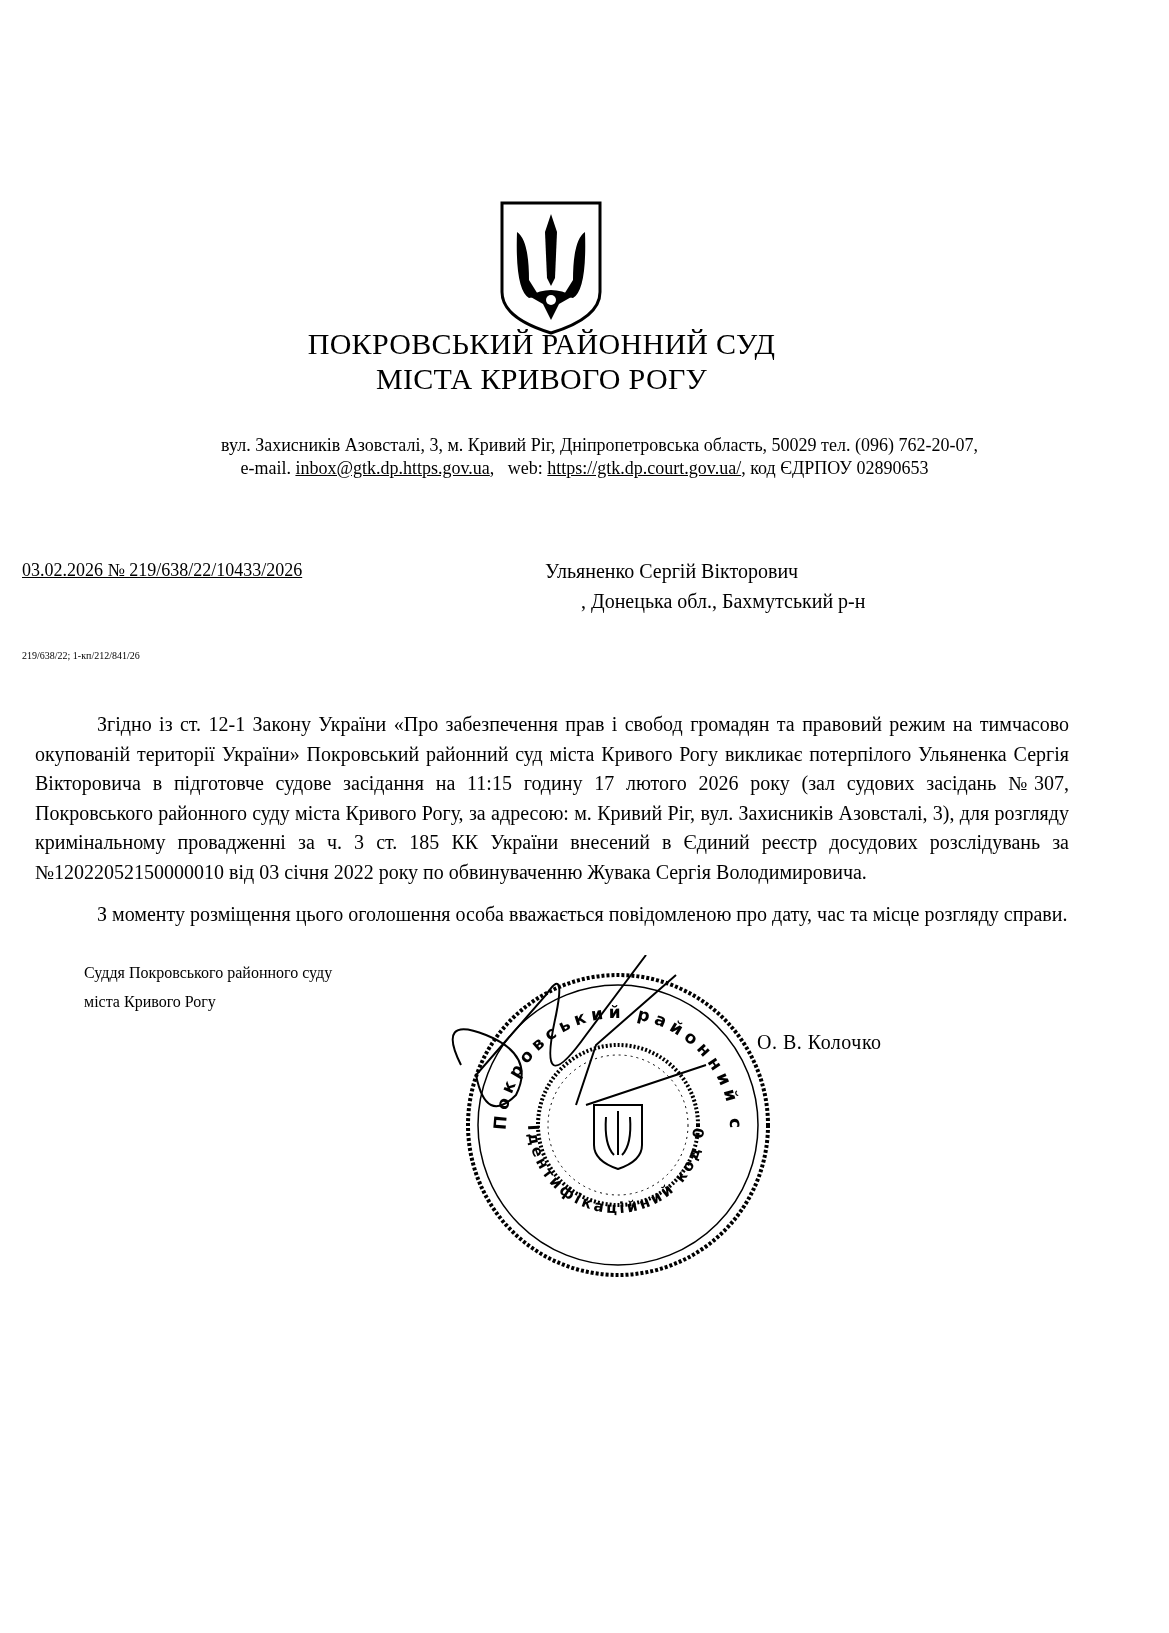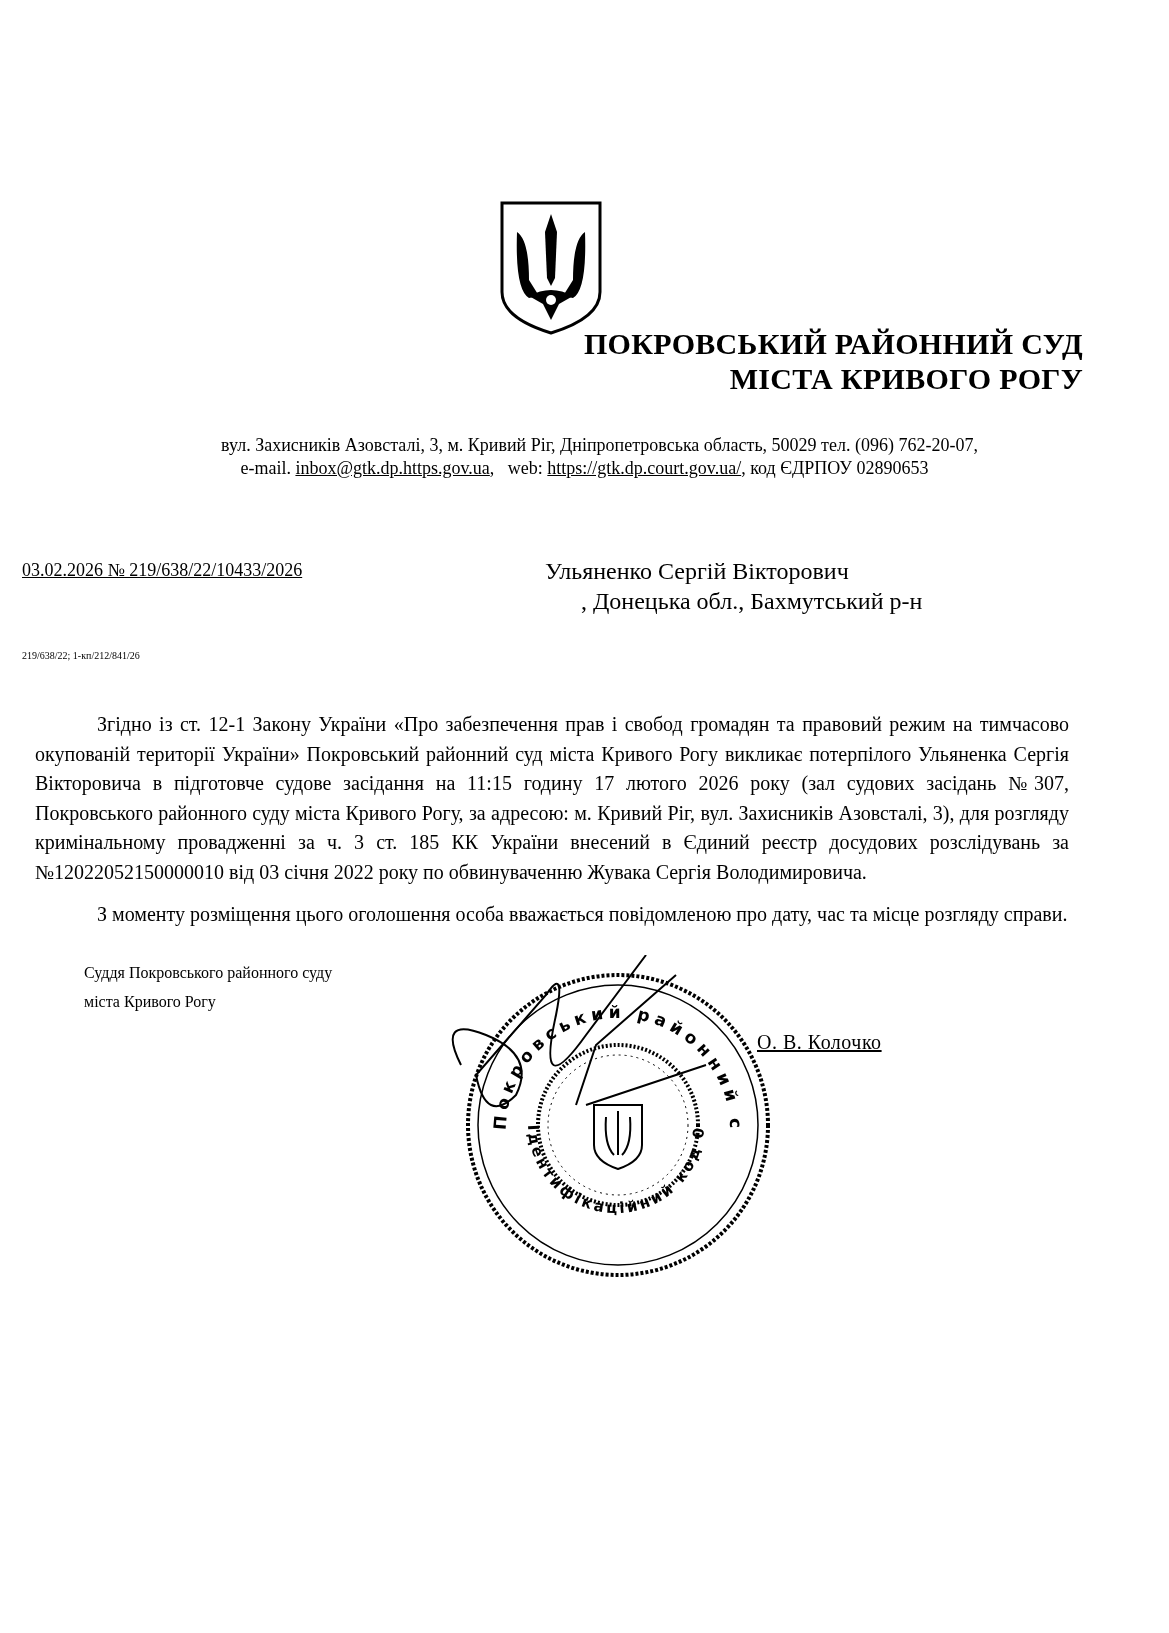--- a/index.html
+++ b/index.html
@@ -1,35 +1,35 @@
 <!DOCTYPE html>
 <html><head>
 <meta charset="utf-8">
 <style>
   html, body { margin:0; padding:0; background:#fff; }
   body { width:1169px; height:1633px; position:relative; overflow:hidden; color:#000;
          font-family: "Liberation Serif", "DejaVu Serif", serif; }
   .abs { position:absolute; }
   .emblem { left:499px; top:200px; width:104px; height:136px; }
-  .title { left:0; width:1083px; text-align:right; font-weight:bold; font-size:30px; letter-spacing:0.3px; }
+  .title { left:0; width:1083px; text-align:center; font-weight:normal; font-size:30px; letter-spacing:0.3px; }
   .t1 { top:327px; }
   .t2 { top:362px; }
   .addr { left:0; width:1169px; text-align:center; font-size:18px; line-height:24px; }
   .a1 { top:433px; padding-left:15px; }
   .a2 { top:456px; }
   .u { text-decoration: underline; }
   .ref { left:22px; top:560px; font-size:18px; text-decoration:underline; }
-  .recip { left:545px; top:556px; font-size:24px; line-height:30px; }
+  .recip { left:545px; top:556px; font-size:20px; line-height:30px; }
   .recip .r2 { padding-left:36px; }
   .recip .r3 { padding-left:36px; }
   .case { left:22px; top:650px; font-size:10px; }
   .body { left:22px; top:697px; width:1060px; font-size:20px; line-height:29.5px; text-align:justify; }
   .body p { margin:13px; text-indent:62px; }
   .sign-left { left:84px; top:958px; font-size:16px; line-height:29px;font-family:Liberation Serif, serif; }
-  .sign-right { left:757px; top:1031px; font-size:20px; letter-spacing:0.5px;text-decoration:underline; }
+  .sign-right { left:757px; top:1031px; font-size:20px; letter-spacing:0.5px; }
   .stamp { left:446px; top:955px; width:340px; height:330px; }
 </style>
 </head>
 <body>
 
 <div class="abs emblem">
   <svg width="104" height="136" viewBox="0 0 104 136">
     <path d="M3 3 H101 V92 Q101 118 52 133 Q3 118 3 92 Z" fill="none" stroke="#000" stroke-width="3"></path>
     <path d="M52 14 L58 32 L56 78 L52 86 L48 78 L46 32 Z" fill="#000"></path>
     <path d="M18 32 Q30 40 30 80 L40 96 L30 98 Q16 90 18 32 Z" fill="#000"></path>

